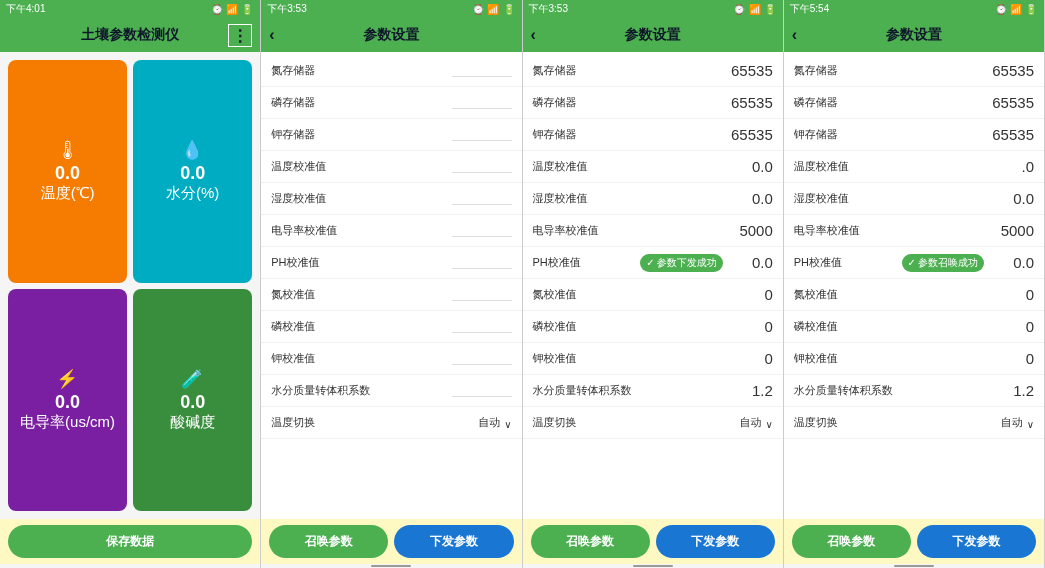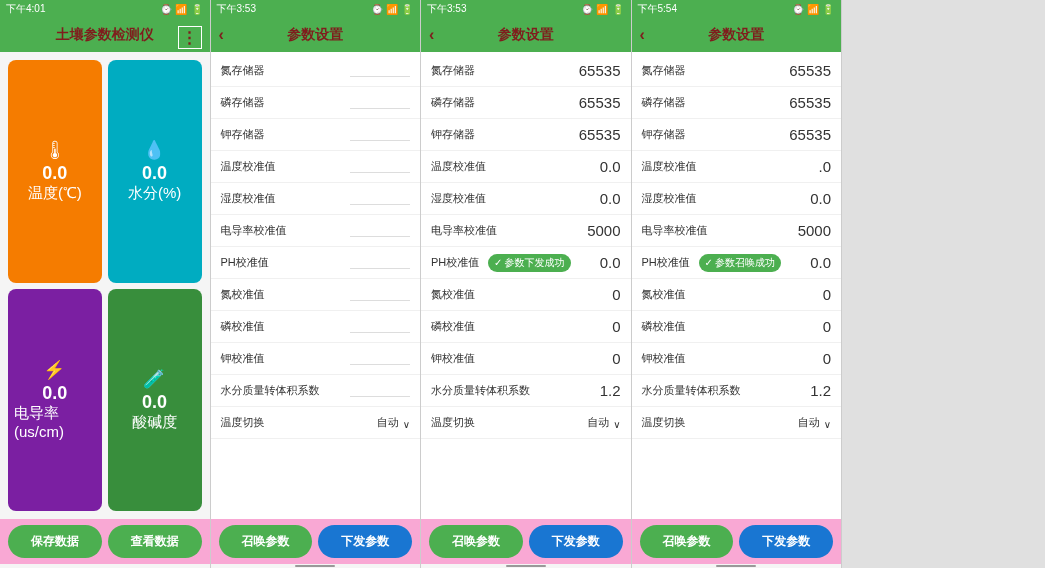--- a/index.html
+++ b/index.html
@@ -23,27 +23,28 @@
       padding: 2px 6px;
       display: flex;
       justify-content: space-between;
       align-items: center;
       height: 18px;
     }
 
     
     .app-header {
       background: #4caf50;
-      color: #7f1d1d;
+      color: #0f172a;
       text-align: center;
       padding: 8px 4px;
       font-size: 14px;
       font-weight: bold;
       position: relative;
       display: flex;
+      align-items: center;
       justify-content: center;
     }
     .app-header .back-btn {
       position: absolute;
       left: 8px;
       font-size: 16px;
       cursor: pointer;
     }
     .app-header .menu-btn {
       position: absolute;
@@ -142,21 +143,21 @@
       display: flex;
       align-items: center;
       gap: 2px;
     }
 
     
     .bottom-buttons {
       display: flex;
       gap: 6px;
       padding: 6px 8px;
-      background: #f9a8d4;
+      background: #fef9c3;
     }
     .btn {
       flex: 1;
       padding: 8px 4px;
       border: none;
       border-radius: 20px;
       font-size: 12px;
       font-weight: bold;
       cursor: pointer;
       color: white;
@@ -175,21 +176,21 @@
     .indicator-line {
       width: 40px;
       height: 2px;
       background: #999;
       border-radius: 1px;
     }
   </style>
 </head>
 <body>
 
-<div id="app" style="display:flex; width:842px; height:568px;">
+<div id="app" style="display:flex; width:1045px; height:568px;">
     <div class="phone-panel">
       <div class="status-bar">
         <span>下午4:01</span>
         <span>⌚ 📶 🔋</span>
       </div>
       <div class="app-header">
         <span>土壤参数检测仪</span>
         <span class="menu-btn">⋮</span>
       </div>
       <div class="dashboard-content">
@@ -213,21 +214,20 @@
       </div>
           <div class="sensor-card green">
         <span class="icon">🧪</span>
         <span class="value">0.0</span>
         <span class="label">酸碱度</span>
       </div>
         </div>
       </div>
       <div class="bottom-buttons">
         <button class="btn btn-green">保存数据</button>
-        <button class="btn btn-green">查看数据</button>
       </div>
       <div class="bottom-indicator"></div>
     </div>
     <div class="phone-panel">
       <div class="status-bar">
         <span>下午3:53</span>
         <span>⌚ 📶 🔋</span>
       </div>
       <div class="app-header">
         <span class="back-btn">‹</span>

